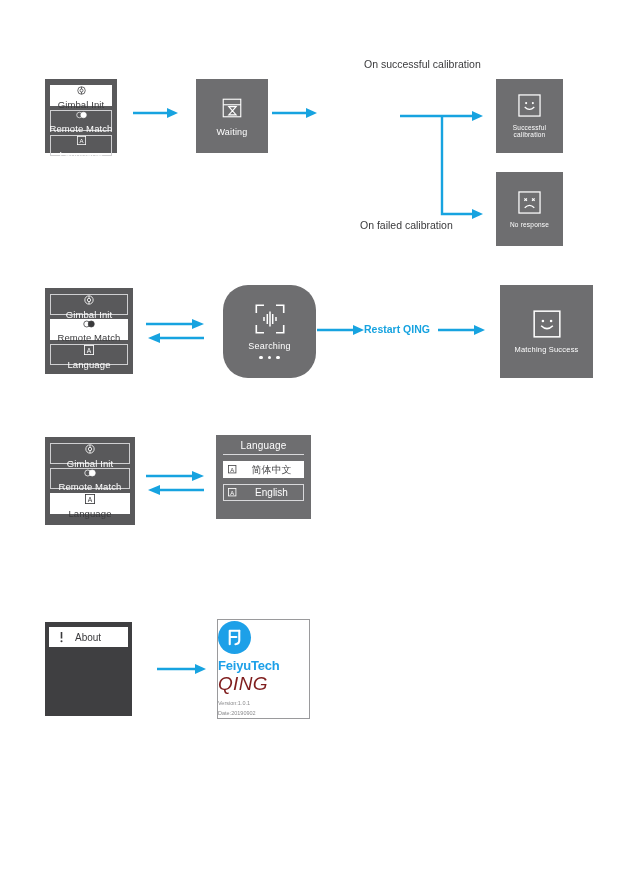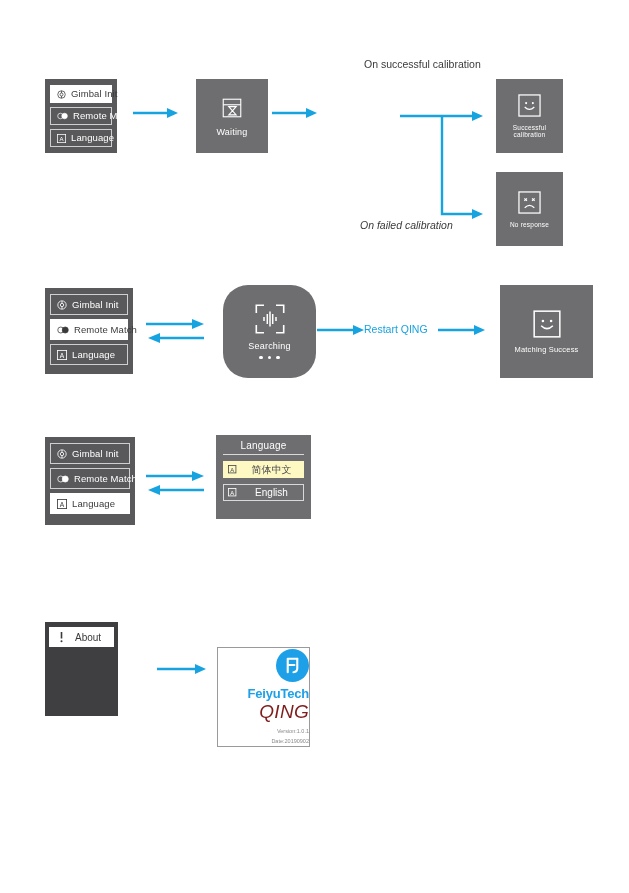--- a/index.html
+++ b/index.html
@@ -12,21 +12,21 @@
   .abs{position:absolute;}
 
   
   .menu{
     background:#59595b;box-sizing:border-box;
     padding:6px 5px;display:flex;flex-direction:column;gap:4px;
   }
   .menu-item{
     box-sizing:border-box;height:21px;display:flex;align-items:center;
     gap:5px;padding:0 6px;border:1px solid #cfcfd1;
-    font-size:9.5px;color:#ffffff;white-space:nowrap;letter-spacing:.1px;
+    font-size:9.5px;color:#ffffff;white-space:nowrap;letter-spacing:.1px;flex-direction:column;
   }
   .menu-item.sel{background:#ffffff;color:#3a3a3c;border-color:#ffffff;}
   .menu-item .mi-ico{flex:0 0 auto;display:flex;align-items:center;justify-content:center;}
   .menu-item .mi-label{line-height:1;}
 
   
   .screen{
     background:#6e6e70;display:flex;flex-direction:column;
     align-items:center;justify-content:center;gap:7px;color:#fff;margin-left:12px;
   }
@@ -36,44 +36,44 @@
   .dots{display:flex;gap:5px;margin-top:-2px;}
   .dots i{width:3.5px;height:3.5px;border-radius:50%;background:#fff;display:block;}
 
   
   .langpanel{background:#6e6e70;box-sizing:border-box;padding:5px 7px;color:#fff;}
   .lang-title{font-size:10px;text-align:center;padding-bottom:3px;border-bottom:1px solid #d9d9db;letter-spacing:.2px;}
   .lang-row{
     box-sizing:border-box;height:17px;margin-top:6px;display:flex;align-items:center;
     gap:6px;padding:0 4px;font-size:10px;border:1px solid transparent;
   }
-  .lang-row.white{background:#fef9c3;color:#4a4a4c;}
+  .lang-row.white{background:#ffffff;color:#4a4a4c;}
   .lang-row.outline{border-color:#d9d9db;color:#ffffff;}
   .lang-row .lr-label{flex:1;text-align:center;line-height:1;}
 
   
   .about-panel{background:#3f3f41;}
   .about-item{
     position:absolute;left:4px;top:5px;right:4px;height:20px;background:#ffffff;
     display:flex;align-items:center;gap:10px;padding:0 9px;box-sizing:border-box;
     font-size:10px;color:#3a3a3c;
   }
   .splash{
     background:#ffffff;border:1px solid #9a9a9c;box-sizing:border-box;
-    display:flex;flex-direction:column;align-items:flex-end;justify-content:center;gap:2px;margin-top:28px;
+    display:flex;flex-direction:column;align-items:flex-start;justify-content:center;gap:2px;
   }
   .splash-logo{width:33px;height:33px;border-radius:50%;background:#1da0e8;
     display:flex;align-items:center;justify-content:center;margin-bottom:3px;}
   .splash-brand{font-size:13px;font-weight:bold;color:#1da0e8;letter-spacing:-.2px;line-height:1;}
   .splash-model{font-size:19px;font-weight:normal;color:#7f1d1d;letter-spacing:.3px;line-height:1.05;font-style:italic;}
   .splash-meta{font-size:5.5px;color:#8a8a8c;text-align:center;line-height:1.5;margin-top:3px;}
 
   
   .caption{font-size:10.5px;color:#3a3a3c;white-space:nowrap;text-align:center;}
-  .caption.blue{color:#17a3e0;font-weight:normal;font-size:10.5px;}
+  .caption.blue{color:#17a3e0;font-weight:bold;font-size:10.5px;}
 
   
   svg{display:block;}
 </style>
 </head>
 <body>
 
 <div class="stage">
 
   <div class="caption abs" style="left:364px;top:58px;">On successful calibration</div>
@@ -161,21 +161,21 @@
       <svg width="23" height="23" viewBox="0 0 24 24">
         <rect x="1" y="1" width="22" height="22" fill="none" stroke="#fff" stroke-width="1.3"></rect>
         <path d="M6.6 7.8 L9.4 10.2 M9.4 7.8 L6.6 10.2" stroke="#fff" stroke-width="1.1"></path>
         <path d="M14.6 7.8 L17.4 10.2 M17.4 7.8 L14.6 10.2" stroke="#fff" stroke-width="1.1"></path>
         <path d="M7 17.5 Q12 12.5 17 17.5" fill="none" stroke="#fff" stroke-width="1.3"></path>
       </svg>
     </div>
     <div class="sc-label sm">No response</div>
   </div>
 
-  <div class="caption abs" style="left:360px;top:219px;font-style:italic;">On failed calibration</div>
+  <div class="caption abs" style="left:360px;top:219px;">On failed calibration</div>
 
   <div class="menu abs" style="left:45px;top:288px;width:88px;height:86px;">
     <div class="menu-item">
       <span class="mi-ico">
         <svg width="10" height="10" viewBox="0 0 12 12">
             <circle cx="6" cy="6" r="5" fill="none" stroke="#fff" stroke-width="1"></circle>
             <circle cx="6" cy="6" r="2" fill="none" stroke="#fff" stroke-width="1"></circle>
             <path d="M6 1.2 L6 4 M6 8 L6 10.8" stroke="#fff" stroke-width="1"></path>
           </svg>
       </span>
@@ -310,21 +310,21 @@
       <span class="mi-ico">
         <svg width="10" height="10" viewBox="0 0 12 12">
             <rect x="0.5" y="0.5" width="9" height="9" fill="none" stroke="#fff" stroke-width="1"></rect>
             <text x="5" y="8" font-size="7" fill="#fff" text-anchor="middle" font-family="Liberation Sans, sans-serif">A</text>
           </svg>
       </span>
       <span class="lr-label">English</span>
     </div>
   </div>
 
-  <div class="about-panel abs" style="left:45px;top:622px;width:73px;height:94px;">
+  <div class="about-panel abs" style="left:45px;top:622px;width:87px;height:94px;">
     <div class="about-item">
       <span class="mi-ico">
         <svg width="7" height="12" viewBox="0 0 6 12">
             <path d="M3 1 L3 7.5" stroke="#3a3a3c" stroke-width="1.6"></path>
             <circle cx="3" cy="10.2" r="1" fill="#3a3a3c"></circle>
           </svg>
       </span>
       <span class="mi-label">About</span>
     </div>
   </div>

